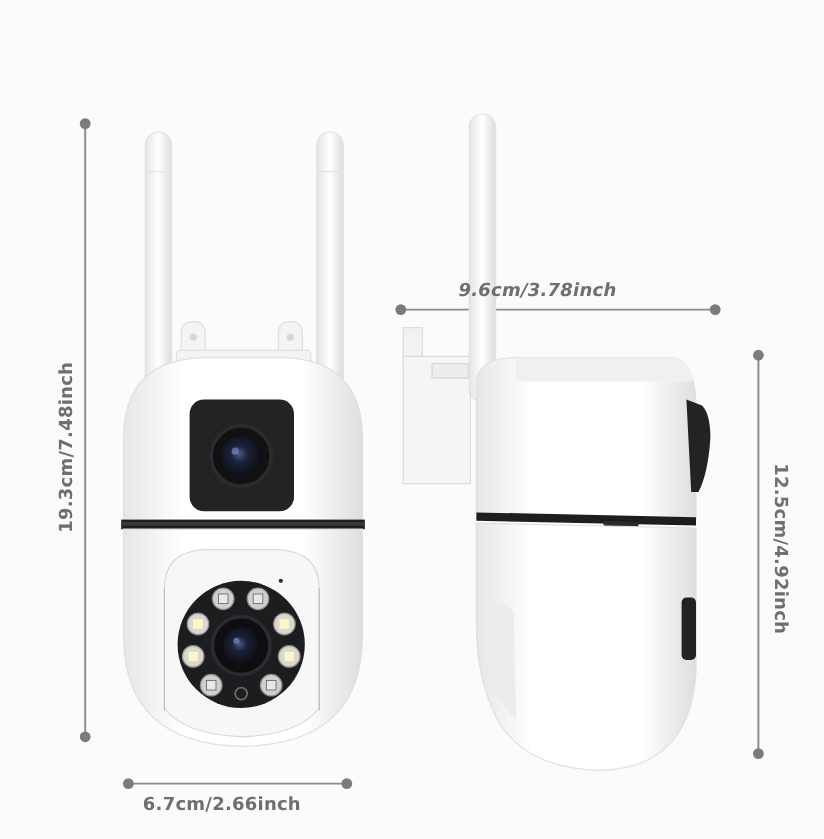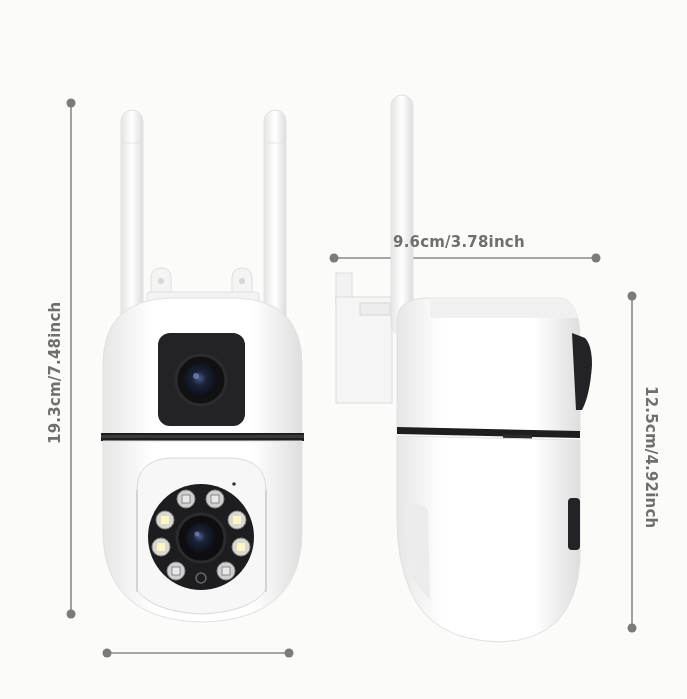--- a/index.html
+++ b/index.html
@@ -151,17 +151,18 @@
 
       <path d="M397 436 L580 440 L580 560 Q575 640 500 642 Q430 640 410 590 Q397 560 397 520 Z" fill="url(#bodyGrad)" stroke="#e0e0e0"></path>
       <path d="M405 505 Q420 500 428 510 L430 600 Q420 590 410 575 Z" fill="#ececec"></path>
 
       <rect x="568" y="498" width="12" height="52" rx="4" fill="#232326"></rect>
     </g>
   </svg>
 
   <div class="dim-label vert-left" style="left:46px; top:444px;">19.3cm/7.48inch</div>
 
+  <div class="dim-label" style="left:119px; top:661px;">6.7cm/2.66inch</div>
 
-  <div class="dim-label" style="left:393px; top:233px;">9.6cm/3.78inch</div>
+  <div class="dim-label" style="left:382px; top:233px;font-style:italic;">9.6cm/3.78inch</div>
 
   <div class="dim-label vert-right" style="left:660px; top:386px;">12.5cm/4.92inch</div>
 </div>
 
 </body></html>

